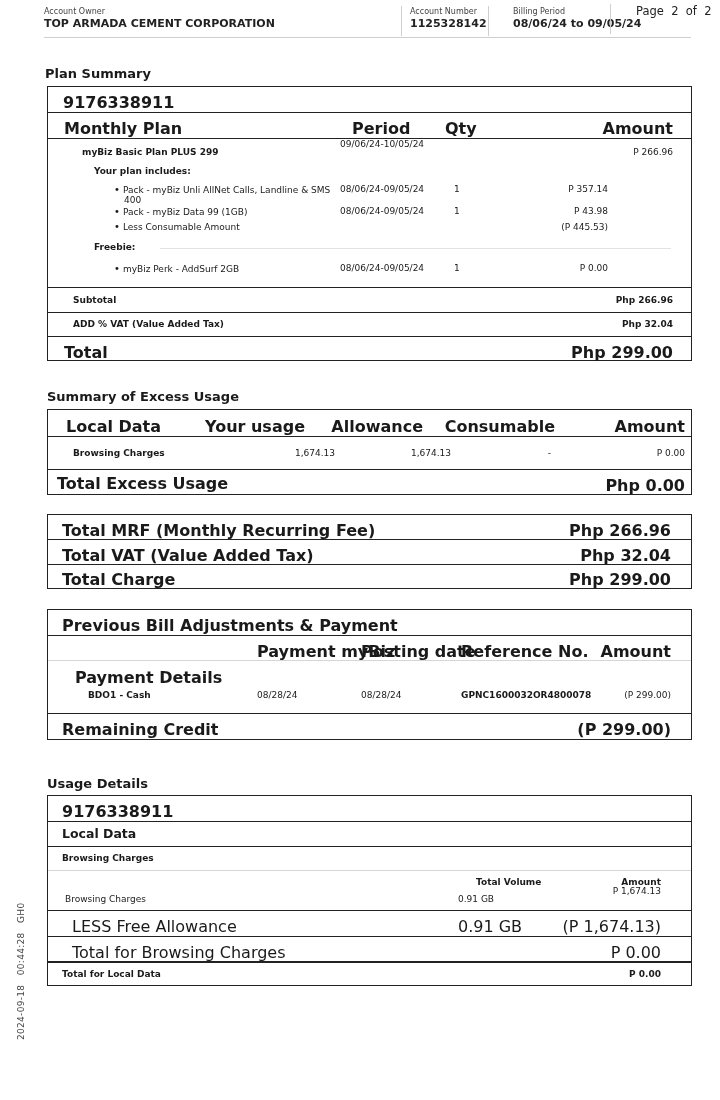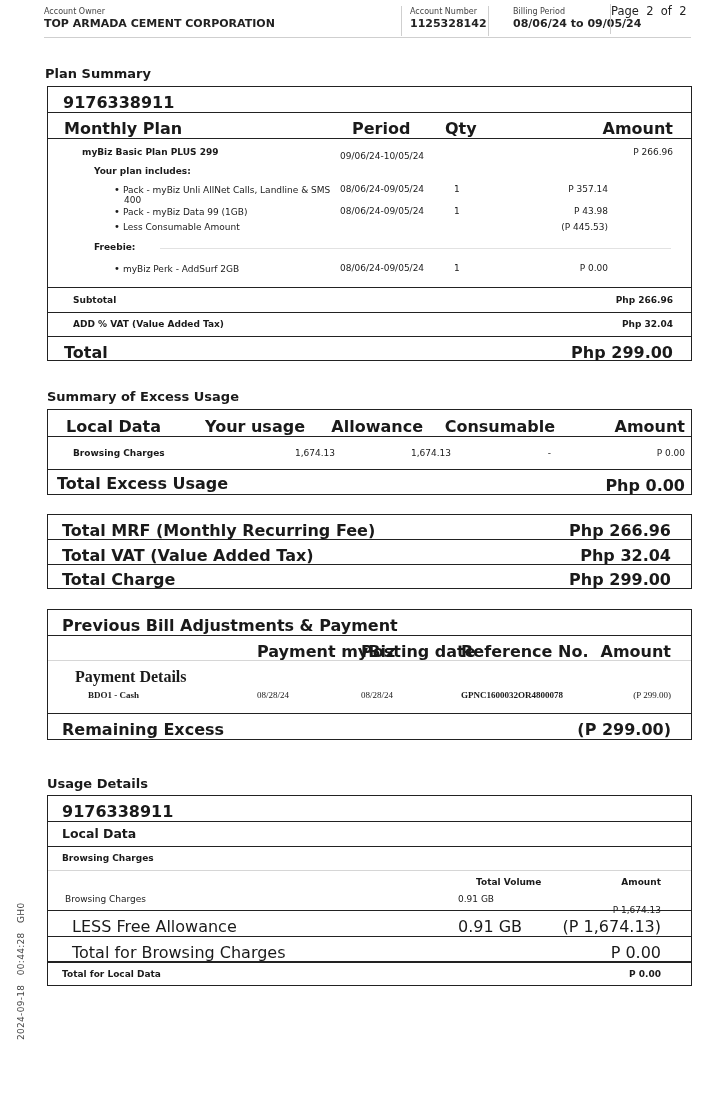--- a/index.html
+++ b/index.html
@@ -6,21 +6,21 @@
   html, body { width: 720px; height: 1100px; background: #ffffff; }
   body { font-family: "DejaVu Sans", "Liberation Sans", sans-serif; color: #1a1a1a; position: relative; overflow: hidden; }
 
   .header { position: absolute; top: 4px; left: 44px; width: 647px; height: 34px; border-bottom: 1px solid #cfcfcf; }
   .hdr-block { position: absolute; top: 2px; }
   .hdr-label { font-size: 8px; color: #444; line-height: 11px; }
   .hdr-value { font-size: 11px; font-weight: bold; color: #222; line-height: 14px; }
   .hdr-owner { left: 0; }
   .hdr-acct { left: 357px; padding-left: 8px; border-left: 1px solid #cfcfcf; height: 30px; }
   .hdr-period { left: 444px; padding-left: 24px; border-left: 1px solid #cfcfcf; height: 30px; }
-  .hdr-page { left: 566px; padding-left: 0; border-left: 1px solid #cfcfcf; height: 30px; top: 0; font-size: 11.5px; color: #222; line-height: 14px; }
+  .hdr-page { left: 566px; padding-left: 25px; border-left: 1px solid #cfcfcf; height: 30px; top: 0; font-size: 11.5px; color: #222; line-height: 14px; }
 
   .section-title { position: absolute; font-size: 13px; font-weight: bold; color: #1a1a1a; }
 
   .box { position: absolute; left: 47px; width: 645px; border: 1.3px solid #222; background: #fff; }
   .row { position: relative; width: 100%; }
   .row.bt { border-top: 1.3px solid #222; }
   .row.btl { border-top: 1px solid #d6d6d6; }
   .cell { position: absolute; font-size: 9px; white-space: nowrap; }
   .b { font-weight: bold; }
   .r { text-align: right; }
@@ -58,21 +58,21 @@
     <div class="cell b t10" style="left:15px; top:6px;">9176338911</div>
   </div>
   <div class="row bt" style="height:26px;">
     <div class="cell b t10" style="left:16px; top:6px;">Monthly Plan</div>
     <div class="cell b t10" style="left:304px; top:6px;">Period</div>
     <div class="cell b t10" style="left:397px; top:6px;">Qty</div>
     <div class="cell b t10 r" style="right:18px; top:6px;">Amount</div>
   </div>
   <div class="row bt" style="height:149px;">
     <div class="cell b" style="left:34px; top:8px;">myBiz Basic Plan PLUS 299</div>
-    <div class="cell" style="left:292px; top:12px;">09/06/24-10/05/24</div>
+    <div class="cell" style="left:292px; top:0;">09/06/24-10/05/24</div>
     <div class="cell r" style="right:18px; top:8px;">P 266.96</div>
 
     <div class="cell b" style="left:46px; top:27px;">Your plan includes:</div>
 
     <div class="cell bullet" style="left:66px; top:45px;">Pack - myBiz Unli AllNet Calls, Landline &amp; SMS</div>
     <div class="cell" style="left:76px; top:56px;">400</div>
     <div class="cell" style="left:292px; top:45px;">08/06/24-09/05/24</div>
     <div class="cell" style="left:406px; top:45px;">1</div>
     <div class="cell r" style="right:83px; top:45px;">P 357.14</div>
 
@@ -148,51 +148,51 @@
 <div class="box" style="top:609px; height:131px;">
   <div class="row" style="height:25px;">
     <div class="cell b t10" style="left:14px; top:6px;">Previous Bill Adjustments &amp; Payment</div>
   </div>
   <div class="row bt" style="height:25px;">
     <div class="cell b t10" style="left:209px; top:6px;">Payment myBiz</div>
     <div class="cell b t10" style="left:313px; top:6px;">Posting date</div>
     <div class="cell b t10" style="left:413px; top:6px;">Reference No.</div>
     <div class="cell b t10 r" style="right:20px; top:6px;">Amount</div>
   </div>
-  <div class="row btl" style="height:53px;font-family:Liberation Serif, serif;">
+  <div class="row btl" style="height:53px;">
     <div class="cell b t10" style="left:27px; top:7px;">Payment Details</div>
     <div class="cell b" style="left:40px; top:29px;">BDO1 - Cash</div>
     <div class="cell" style="left:209px; top:29px;">08/28/24</div>
     <div class="cell" style="left:313px; top:29px;">08/28/24</div>
     <div class="cell b" style="left:413px; top:29px;">GPNC1600032OR4800078</div>
     <div class="cell r" style="right:20px; top:29px;">(P 299.00)</div>
   </div>
   <div class="row bt" style="height:25px;">
-    <div class="cell b t10" style="left:14px; top:6px;">Remaining Excess</div>
+    <div class="cell b t10" style="left:14px; top:6px;">Remaining Credit</div>
     <div class="cell b t10 r" style="right:20px; top:6px;">(P 299.00)</div>
   </div>
 </div>
 
 <div class="section-title" style="left:47px; top:776px;">Usage Details</div>
 <div class="box" style="top:795px; height:191px;">
   <div class="row" style="height:25px;">
     <div class="cell b t10" style="left:14px; top:6px;">9176338911</div>
   </div>
   <div class="row bt" style="height:25px;">
     <div class="cell b t12" style="left:14px; top:4px;">Local Data</div>
   </div>
   <div class="row bt" style="height:24px;">
     <div class="cell b" style="left:14px; top:6px;">Browsing Charges</div>
   </div>
   <div class="row btl" style="height:40px;">
     <div class="cell b" style="left:410px; top:6px;margin-left:18px;">Total Volume</div>
     <div class="cell b r" style="right:30px; top:6px;">Amount</div>
     <div class="cell" style="left:17px; top:23px;">Browsing Charges</div>
     <div class="cell" style="left:410px; top:23px;">0.91 GB</div>
-    <div class="cell r" style="right:30px; top:34px;">P 1,674.13</div>
+    <div class="cell r" style="right:30px; top:15px;">P 1,674.13</div>
   </div>
   <div class="row bt" style="height:26px;">
     <div class="cell t10" style="left:24px; top:6px;">LESS Free Allowance</div>
     <div class="cell t10" style="left:410px; top:6px;">0.91 GB</div>
     <div class="cell t10 r" style="right:30px; top:6px;">(P 1,674.13)</div>
   </div>
   <div class="row bt" style="height:25px;">
     <div class="cell t10" style="left:24px; top:6px;">Total for Browsing Charges</div>
     <div class="cell t10 r" style="right:30px; top:6px;">P 0.00</div>
   </div>

